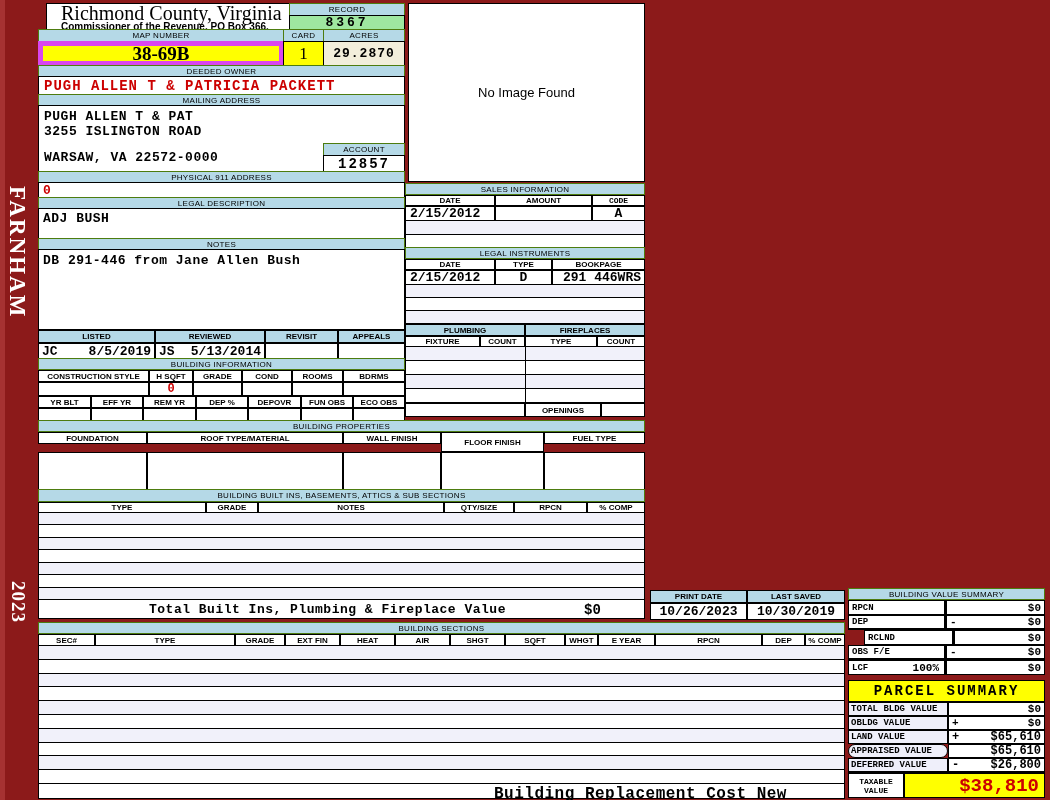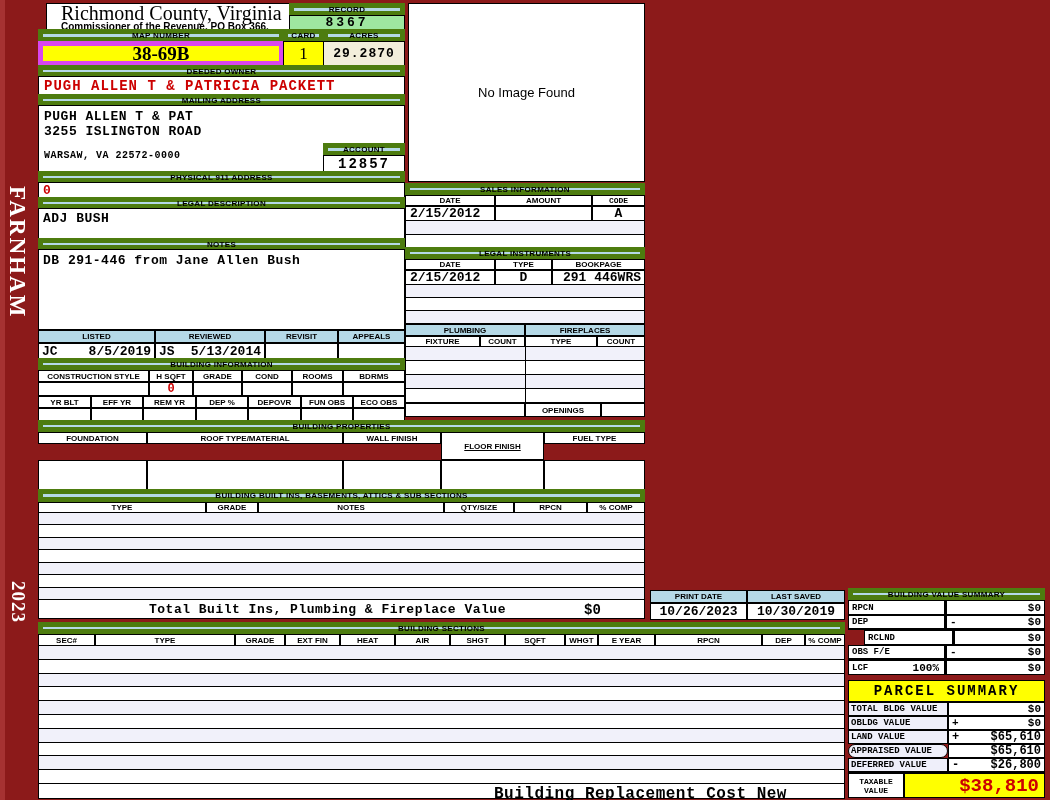--- a/index.html
+++ b/index.html
@@ -1,21 +1,21 @@
 <!DOCTYPE html>
 <html><head>
 <meta charset="utf-8">
 <style>
   * { margin:0; padding:0; box-sizing:border-box; }
   html,body { width:1050px; height:800px; background:#8c1a1a; }
   #page { position:relative; width:1050px; height:800px; background:#8c1a1a;
           font-family:"Liberation Sans", sans-serif; color:#000; overflow:hidden; }
   .t { position:absolute; }
-  .bar { background:#b5d9e7; border:5px solid #4d7c0f; display:flex; align-items:center;
-         justify-content:center; font-size:8px; font-weight:bold; letter-spacing:.3px; }
+  .bar { background:#b5d9e7; border:1px solid #4d7c0f; display:flex; align-items:center;
+         justify-content:center; font-size:8px; font-weight:normal; letter-spacing:.3px; }
   .wbox { background:#fff; border:1px solid #000; }
   .row { display:flex; }
   .hc { border:1px solid #000; background:#fff; display:flex; align-items:center;
         justify-content:center; font-size:8px; font-weight:bold; }
   .bc { border:1px solid #000; background:#b5d9e7; display:flex; align-items:center;
         justify-content:center; font-size:8px; font-weight:bold; }
   .vc { border:1px solid #000; background:#fff; display:flex; align-items:center; }
   .mono { font-family:"Liberation Mono","DejaVu Sans Mono",monospace; font-weight:bold; }
   .red { color:#cc0000; }
   .vtext { color:#fff; font-family:"Liberation Serif", serif; font-weight:bold;
@@ -50,21 +50,21 @@
   <div class="t" style="left:283px;top:41px;width:41px;height:25px;background:#ffff00;border:1px solid #000;display:flex;align-items:center;justify-content:center;font-family:'Liberation Serif',serif;font-size:17px;">1</div>
   <div class="t mono" style="left:323px;top:41px;width:82px;height:25px;background:#f2eedb;border:1px solid #000;display:flex;align-items:center;justify-content:center;font-size:13px;letter-spacing:1px;">29.2870</div>
 
   <div class="t bar" style="left:38px;top:65px;width:367px;height:12px;">DEEDED OWNER</div>
   <div class="t wbox mono red" style="left:38px;top:76px;width:367px;height:19px;display:flex;align-items:center;padding-left:5px;font-size:14px;letter-spacing:1px;">PUGH ALLEN T &amp; PATRICIA PACKETT</div>
 
   <div class="t bar" style="left:38px;top:94px;width:367px;height:12px;">MAILING ADDRESS</div>
   <div class="t wbox" style="left:38px;top:105px;width:367px;height:67px;">
     <div class="mono" style="position:absolute;left:5px;top:3px;font-size:13px;letter-spacing:.5px;">PUGH ALLEN T &amp; PAT</div>
     <div class="mono" style="position:absolute;left:5px;top:18px;font-size:13px;letter-spacing:.5px;">3255 ISLINGTON ROAD</div>
-    <div class="mono" style="position:absolute;left:5px;top:44px;font-size:10px;letter-spacing:.5px;">WARSAW, VA 22572-0000</div>
+    <div class="mono" style="position:absolute;left:5px;top:44px;font-size:13px;letter-spacing:.5px;">WARSAW, VA 22572-0000</div>
   </div>
   <div class="t bar" style="left:323px;top:143px;width:82px;height:13px;">ACCOUNT</div>
   <div class="t wbox mono" style="left:323px;top:155px;width:82px;height:17px;display:flex;align-items:center;justify-content:center;font-size:14px;letter-spacing:2px;">12857</div>
 
   <div class="t bar" style="left:38px;top:171px;width:367px;height:12px;">PHYSICAL 911 ADDRESS</div>
   <div class="t wbox mono red" style="left:38px;top:182px;width:367px;height:16px;display:flex;align-items:center;padding-left:4px;font-size:13px;">0</div>
 
   <div class="t bar" style="left:38px;top:197px;width:367px;height:12px;">LEGAL DESCRIPTION</div>
   <div class="t wbox mono" style="left:38px;top:208px;width:367px;height:31px;padding:2px 0 0 4px;font-size:13px;letter-spacing:.5px;">ADJ BUSH</div>
 
@@ -182,21 +182,21 @@
       <div class="vc" style="width:44px;height:14px;"></div>
     </div>
   </div>
 
   <div class="t" style="left:38px;top:420px;width:607px;">
     <div class="bar" style="width:607px;height:12px;">BUILDING PROPERTIES</div>
     <div class="row">
       <div class="hc" style="width:109px;height:12px;">FOUNDATION</div>
       <div class="hc" style="width:196px;height:12px;">ROOF TYPE/MATERIAL</div>
       <div class="hc" style="width:98px;height:12px;">WALL FINISH</div>
-      <div class="hc" style="width:103px;height:28px;text-decoration:underline;">FLOOR FINISH</div>
+      <div class="hc" style="width:103px;height:20px;">FLOOR FINISH</div>
       <div class="hc" style="width:101px;height:12px;">FUEL TYPE</div>
     </div>
     <div class="row">
       <div class="vc" style="width:109px;height:45px;"></div>
       <div class="vc" style="width:196px;height:45px;"></div>
       <div class="vc" style="width:98px;height:45px;"></div>
       <div class="vc" style="width:103px;height:45px;"></div>
       <div class="vc" style="width:101px;height:45px;"></div>
     </div>
   </div>

